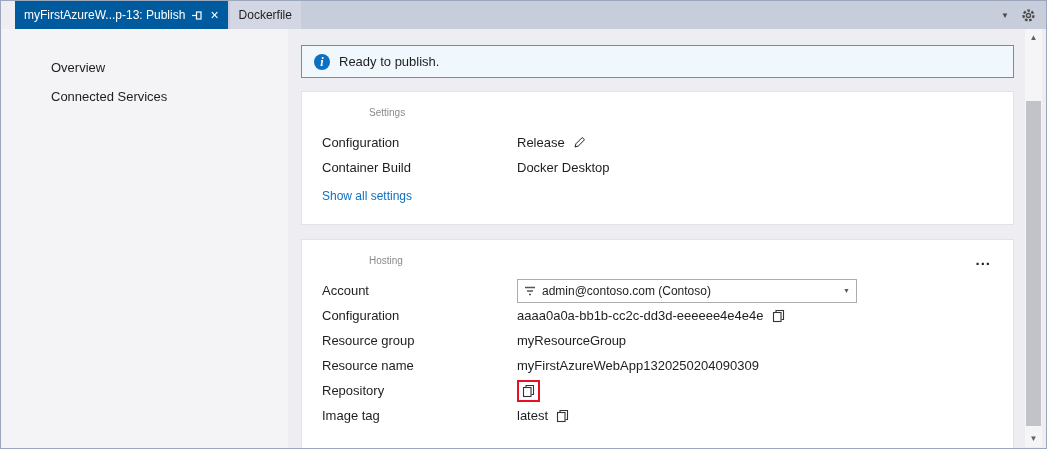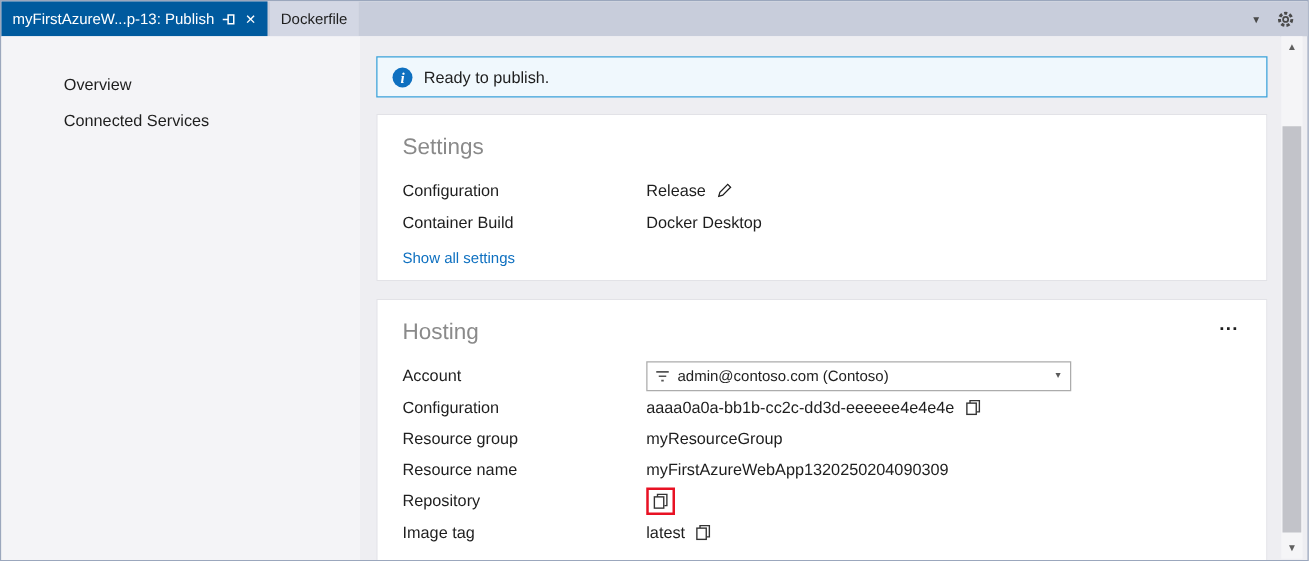--- a/index.html
+++ b/index.html
@@ -1,20 +1,20 @@
 <!DOCTYPE html>
 <html><head>
 <meta charset="utf-8">
 <style>
   html,body{margin:0;padding:0;}
   body{width:1047px;height:449px;font-family:"Liberation Sans",sans-serif;background:#fff;}
   .app{position:relative;width:1047px;height:449px;box-sizing:border-box;border:1px solid #9BA7BD;background:#EEEEF2;overflow:hidden;}
 
   
-  .tabbar{position:absolute;top:0;left:0;right:0;height:28px;background:#C8CDDB;display:flex;align-items:stretch;}
+  .tabbar{position:absolute;top:0;left:14px;right:0;height:28px;background:#C8CDDB;display:flex;align-items:stretch;}
   .tab{display:flex;align-items:center;padding:0 9px;font-size:12px;cursor:default;white-space:nowrap;}
   .tab.active{background:#005A9E;color:#fff;gap:7px;}
   .tab.inactive{background:#D3D7E4;color:#1E1E1E;margin-left:2px;}
   .tab .tclose{font-size:14px;line-height:14px;color:#fff;}
   .tabbar-right{margin-left:auto;display:flex;align-items:center;gap:12px;padding-right:10px;color:#4A4A4A;}
   .chev{font-size:8px;color:#4A4A4A;}
 
   
   .sidebar{position:absolute;top:28px;left:0;bottom:0;width:287px;background:#F4F4F7;padding-top:24px;box-sizing:border-box;}
   .side-item{margin:1px 0 1px 36px;width:205px;height:28px;line-height:28px;padding-left:14px;font-size:13px;color:#1E1E1E;box-sizing:border-box;cursor:default;}
@@ -22,21 +22,21 @@
 
   
   .main{position:absolute;top:28px;left:287px;right:22px;bottom:0;background:#EEEEF2;}
   .banner{position:absolute;left:13px;top:16px;width:713px;height:33px;box-sizing:border-box;background:#F0F8FD;border:1px solid #3AA0D8;display:flex;align-items:center;gap:9px;padding-left:12px;}
   .banner-text{font-size:13px;color:#1E1E1E;}
   .info-icon{width:16px;height:16px;border-radius:50%;background:#0E70C0;color:#fff;font-family:"Liberation Serif",serif;font-style:italic;font-weight:bold;font-size:12px;line-height:16px;text-align:center;flex:0 0 auto;}
 
   .card{position:absolute;left:13px;width:713px;background:#fff;border:1px solid #E2E2E7;box-sizing:border-box;padding:15px 20px;}
   .card.settings{top:62px;height:134px;}
   .card.hosting{top:210px;height:272px;}
-  .card-title{font-size:18px;color:#8A8A8A;}
+  .card-title{font-size:10px;color:#8A8A8A;margin-left:47px;}
   .card-head{display:flex;align-items:flex-start;justify-content:space-between;}
   .more-btn{font-size:15px;font-weight:bold;color:#1E1E1E;letter-spacing:1px;line-height:10px;cursor:pointer;padding:0 2px;}
 
   .row{display:flex;align-items:center;font-size:13px;color:#1E1E1E;min-height:25px;}
   .row.first{margin-top:12px;}
   .row .label{width:195px;flex:0 0 auto;}
   .row .value{display:flex;align-items:center;gap:8px;}
   .link{color:#0E70C0;text-decoration:none;cursor:pointer;}
   .settings-link{display:inline-block;margin-top:9px;font-size:12px;}
 

